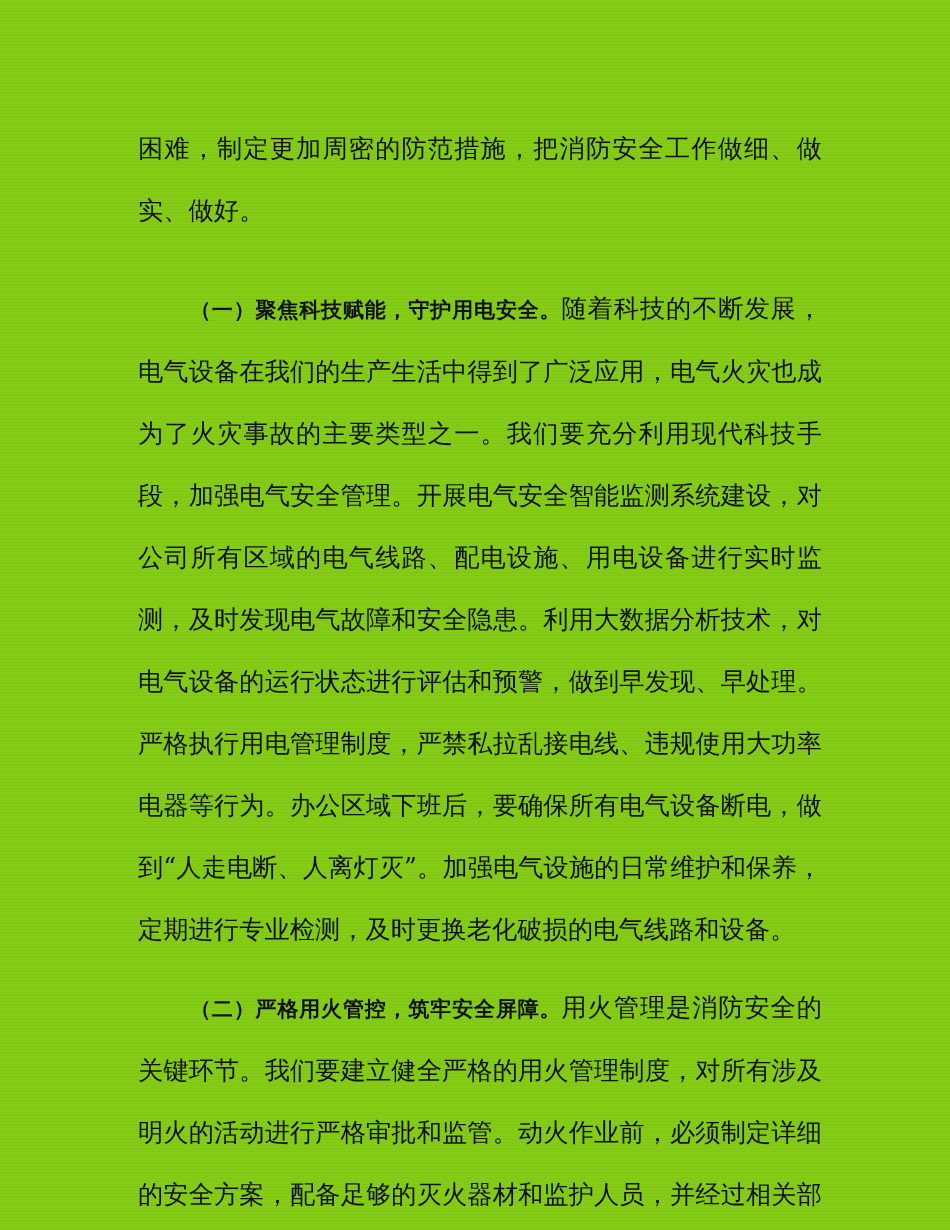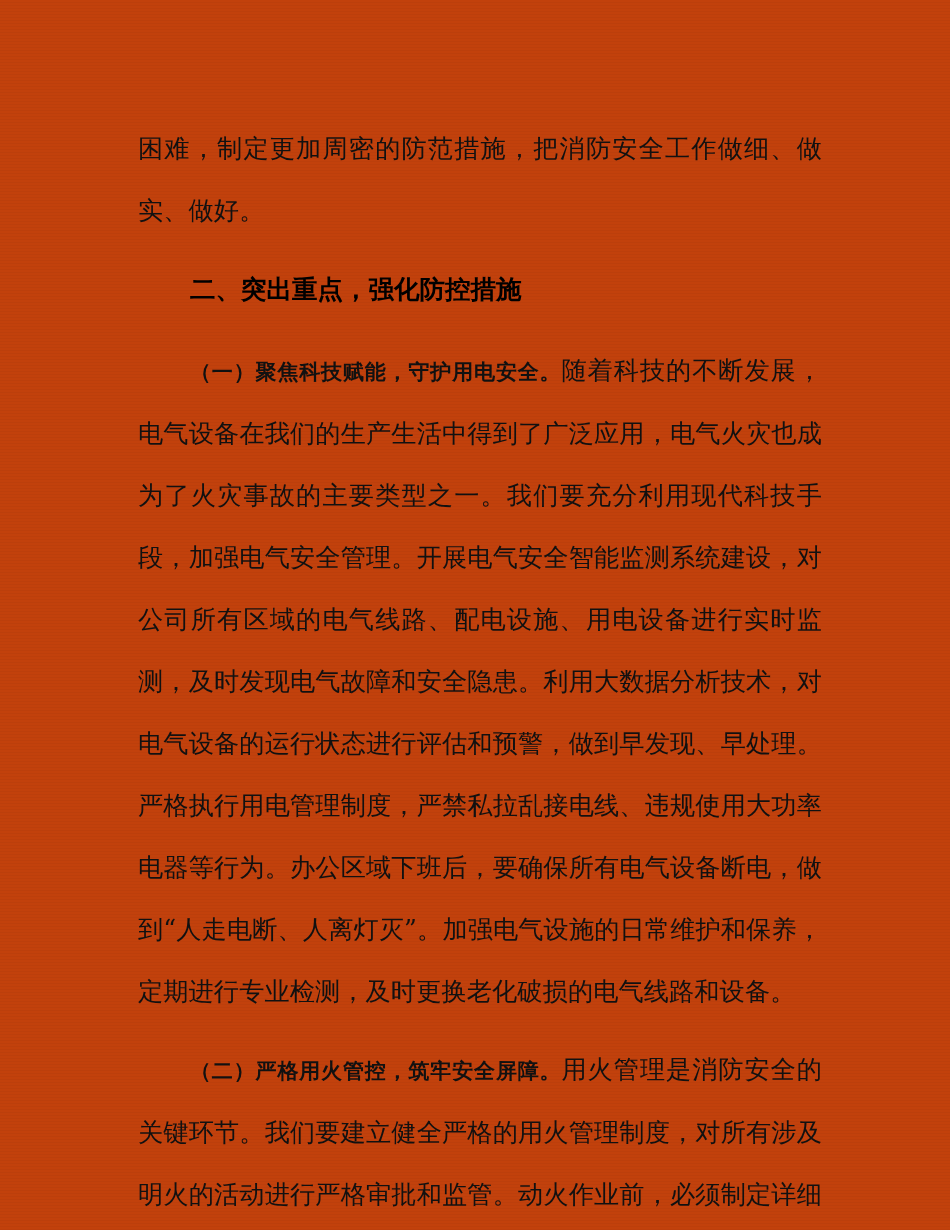--- a/index.html
+++ b/index.html
@@ -14,21 +14,21 @@
     overflow: hidden;
     font-family: "DejaVu Serif", serif;
     color: #000000;
     -webkit-font-smoothing: antialiased;
   }
 
   #page {
     position: relative;
     width: 950px;
     height: 1230px;
-    background: #c2410c;
+    background: #84cc16;
     box-sizing: border-box;
   }
 
   
   #text-column {
     position: absolute;
     left: 138px;
     top: 118px;
     width: 684px;
   }
@@ -94,21 +94,20 @@
 <body>
 
 <div id="page">
 
   <div id="text-column">
 
     <p class="para">困难，制定更加周密的防范措施，把消防安全工作做细、做实、做好。</p>
 
     <div class="gap-sm"></div>
 
-    <p class="heading">二、突出重点，强化防控措施</p>
 
     <div class="gap-md"></div>
 
     <p class="para indent"><span class="lead">（一）聚焦科技赋能，守护用电安全。</span><span>随着科技的不断发展，电气设备在我们的生产生活中得到了广泛应用，电气火灾也成为了火灾事故的主要类型之一。我们要充分利用现代科技手段，加强电气安全管理。开展电气安全智能监测系统建设，对公司所有区域的电气线路、配电设施、用电设备进行实时监测，及时发现电气故障和安全隐患。利用大数据分析技术，对电气设备的运行状态进行评估和预警，做到早发现、早处理。严格执行用电管理制度，严禁私拉乱接电线、违规使用大功率电器等行为。办公区域下班后，要确保所有电气设备断电，做到“人走电断、人离灯灭”。加强电气设施的日常维护和保养，定期进行专业检测，及时更换老化破损的电气线路和设备。</span></p>
 
     <div class="gap-sm"></div>
 
     <p class="para indent"><span class="lead">（二）严格用火管控，筑牢安全屏障。</span><span>用火管理是消防安全的关键环节。我们要建立健全严格的用火管理制度，对所有涉及明火的活动进行严格审批和监管。动火作业前，必须制定详细的安全方案，配备足够的灭火器材和监护人员，并经过相关部门的审批同意。加强对明火源头的管控，在易燃易爆场所、</span></p>
 
   </div>

